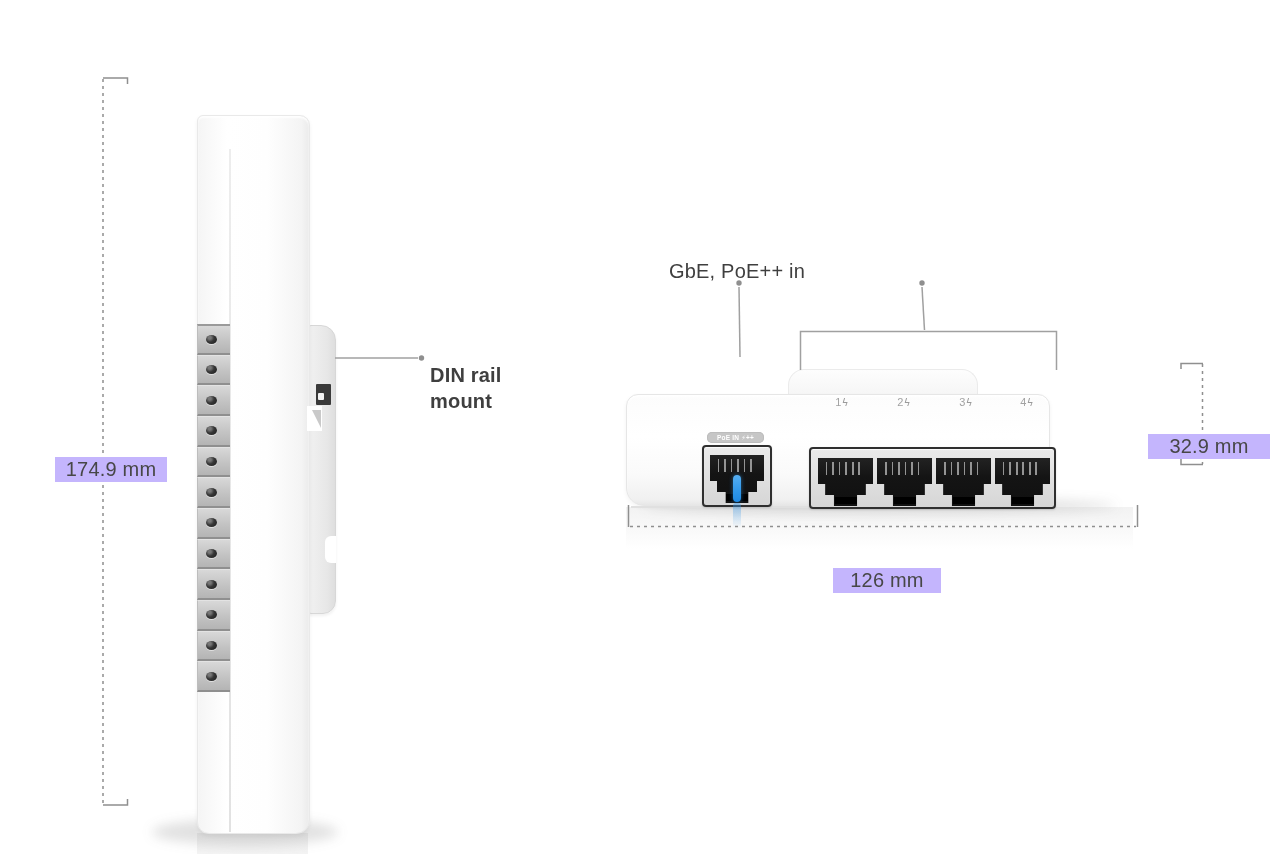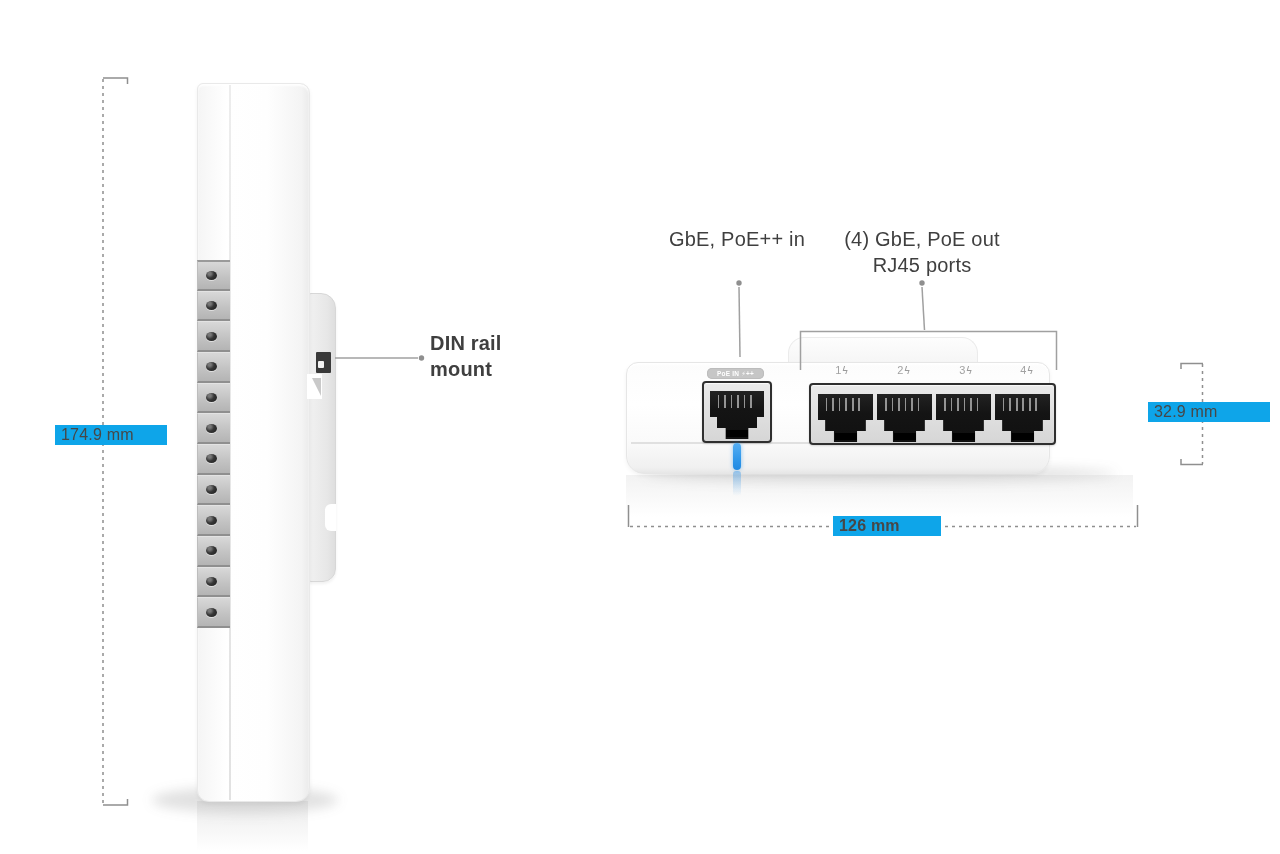--- a/index.html
+++ b/index.html
@@ -1,23 +1,23 @@
 <!DOCTYPE html>
 <html><head>
 <meta charset="utf-8">
 <style>
   html,body{margin:0;padding:0;background:#fff;}
   .canvas{
     position:relative;width:1280px;height:854px;background:#ffffff;overflow:hidden;
     font-family:"Liberation Sans","DejaVu Sans",sans-serif;color:#3f3f3f;
   }
   
-  .abs{position:absolute;}
+  .abs{position:absolute;margin-top:32px;}
   .label-text{font-size:20px;line-height:26px;color:#3f3f3f;letter-spacing:.2px;}
-  .dim-text{font-size:16px;color:#474747;background:#0ea5e9;padding:1px 6px;text-align:left;z-index:6;letter-spacing:.2px;}
+  .dim-text{font-size:20px;color:#474747;background:#c4b5fd;padding:1px 6px;text-align:center;z-index:6;letter-spacing:.2px;}
   svg.overlay{position:absolute;left:0;top:0;z-index:5;pointer-events:none;}
 
   
   .side-body{
     left:197px;top:83px;width:111px;height:717px;z-index:2;
     background:linear-gradient(90deg,#f5f5f5 0%,#ffffff 26%,#fefefe 62%,#f4f4f4 93%,#ebebeb 100%);
     border:1px solid #e9e9e9;border-radius:6px 10px 14px 12px;
     box-shadow:0 2px 4px rgba(0,0,0,.05), inset 0 2px 2px rgba(255,255,255,.9);
   }
   .side-seam{left:31px;top:1px;bottom:1px;width:2px;background:linear-gradient(180deg,#ededed,#e2e2e2);}
@@ -206,22 +206,18 @@
 
   <div class="abs label-text" style="left:430px;top:330px;z-index:6;font-weight:bold;">
     <div>DIN rail</div>
     <div>mount</div>
   </div>
 
   <div class="abs label-text ann-label" style="left:637px;top:226px;width:200px;">
     <div>GbE, PoE++ in</div>
   </div>
 
-  <div class="abs label-text ann-label" style="left:822px;top:226px;width:200px;">
-    <div>(4) GbE, PoE out</div>
-    <div>RJ45 ports</div>
-  </div>
 
   <div class="abs dim-text" style="left:1148px;top:402px;width:110px;">32.9 mm</div>
 
-  <div class="abs dim-text" style="left:833px;top:516px;width:96px;font-weight:bold;">126 mm</div>
+  <div class="abs dim-text" style="left:833px;top:536px;width:96px;">126 mm</div>
 
 </div>
 
 </body></html>

